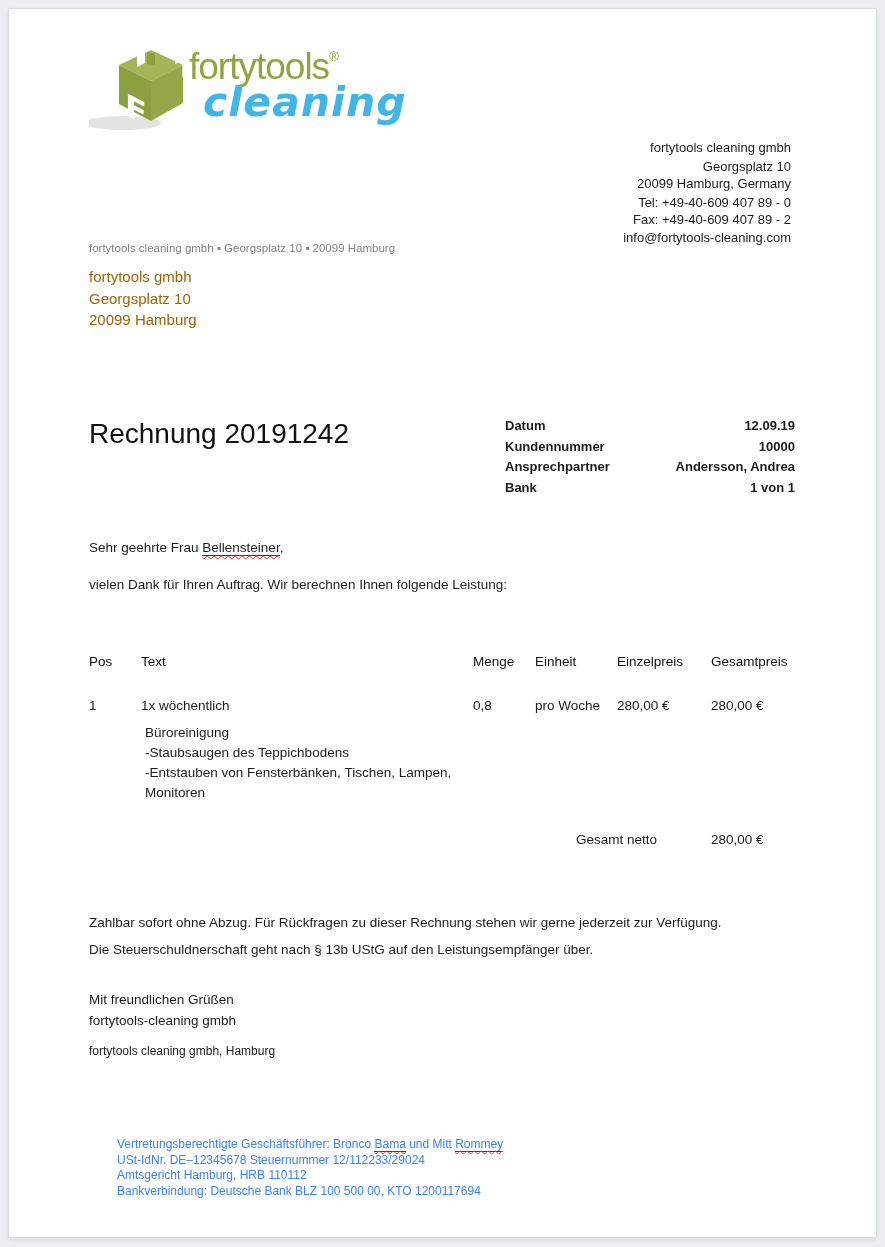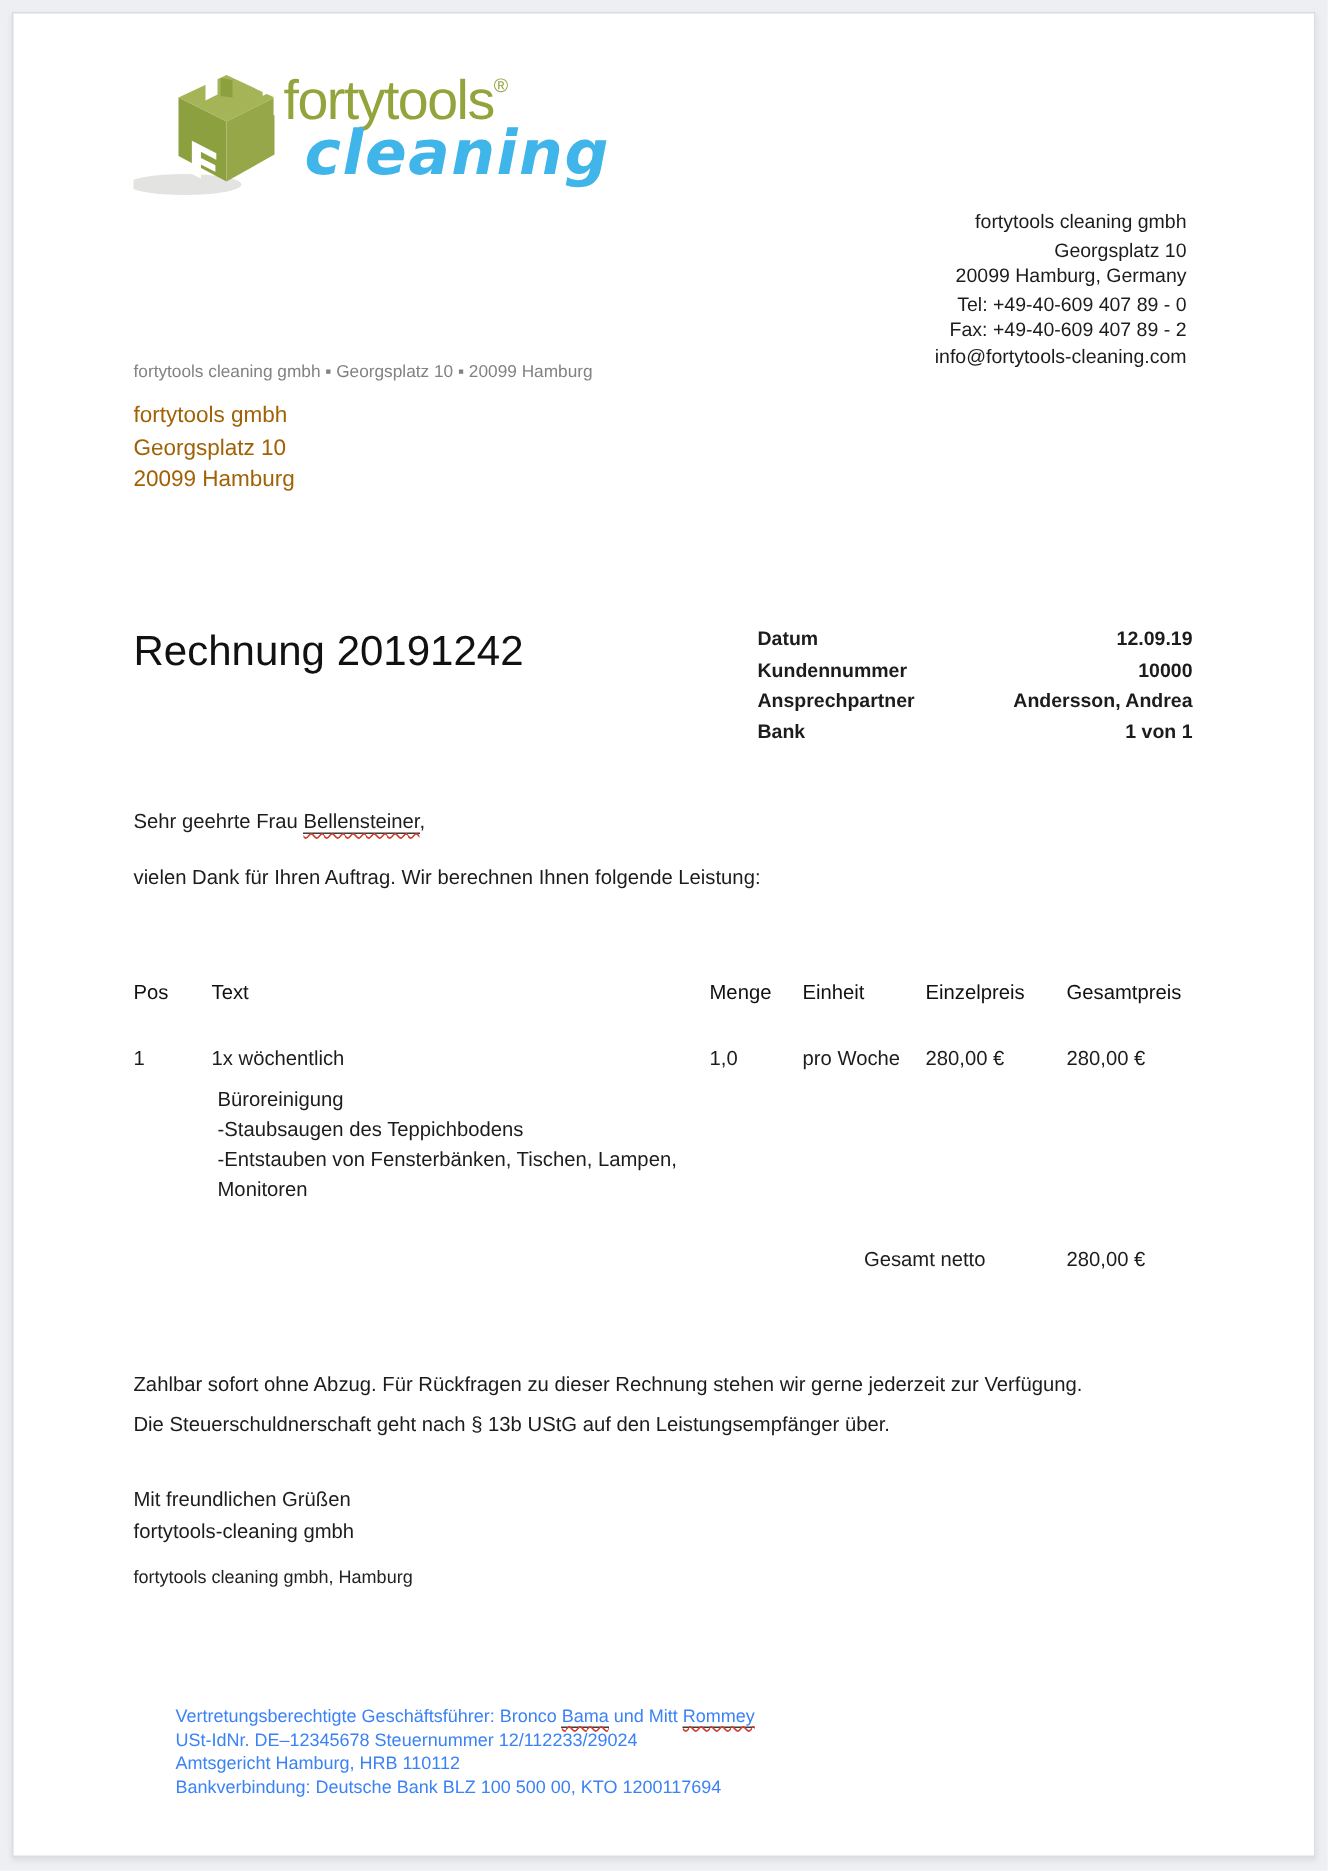--- a/index.html
+++ b/index.html
@@ -138,21 +138,21 @@
 
   <span class="cell hdr c-pos" style="top:645px">Pos</span>
   <span class="cell hdr c-text" style="top:645px">Text</span>
   <span class="cell hdr c-menge" style="top:645px">Menge</span>
   <span class="cell hdr c-einheit" style="top:645px">Einheit</span>
   <span class="cell hdr c-einzel" style="top:645px">Einzelpreis</span>
   <span class="cell hdr c-gesamt" style="top:645px">Gesamtpreis</span>
 
   <span class="cell c-pos" style="top:689px">1</span>
   <span class="cell c-text" style="top:689px">1x wöchentlich</span>
-  <span class="cell c-menge" style="top:689px">1,0</span>
+  <span class="cell c-menge" style="top:689px">0,8</span>
   <span class="cell c-einheit" style="top:689px">pro Woche</span>
   <span class="cell c-einzel" style="top:689px">280,00 €</span>
   <span class="cell c-gesamt" style="top:689px">280,00 €</span>
 
   <span class="desc-line" style="top:716px">Büroreinigung</span>
   <span class="desc-line" style="top:736px">-Staubsaugen des Teppichbodens</span>
   <span class="desc-line" style="top:756px">-Entstauben von Fensterbänken, Tischen, Lampen,</span>
   <span class="desc-line" style="top:776px">Monitoren</span>
 
   <span class="total-label" style="top:823px">Gesamt netto</span>

